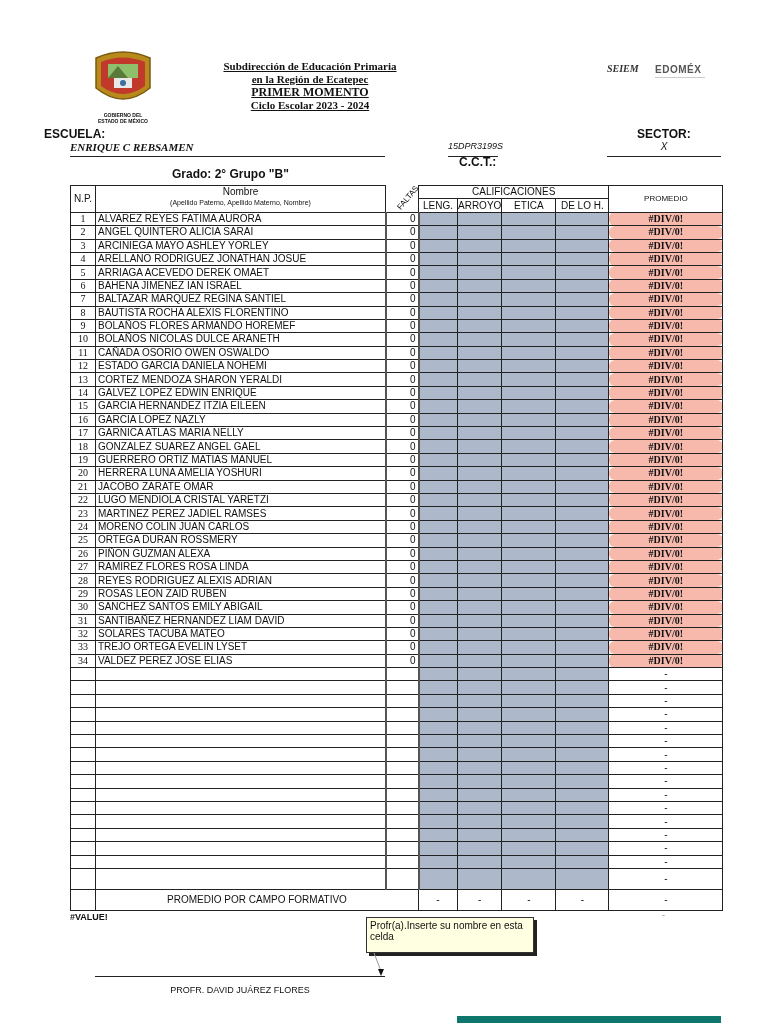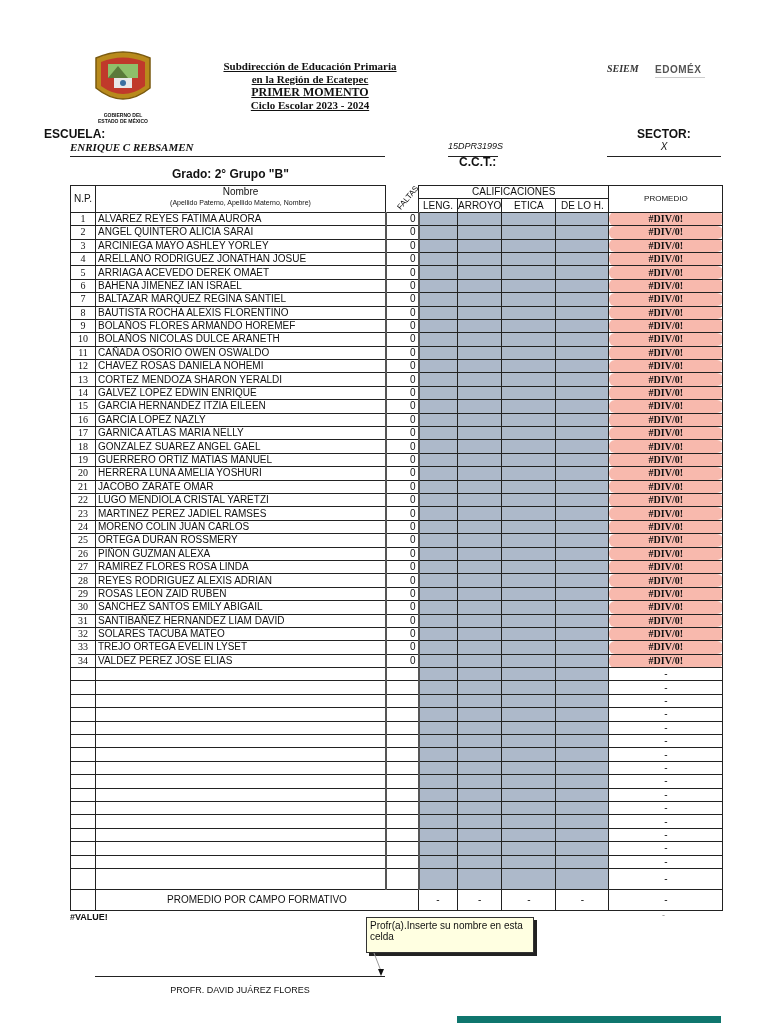--- a/index.html
+++ b/index.html
@@ -203,21 +203,21 @@
         <td class="name">CAÑADA OSORIO OWEN OSWALDO</td>
         <td class="faltas">0</td>
         <td class="g"></td>
         <td class="g"></td>
         <td class="g"></td>
         <td class="g"></td>
         <td class="prom err">#DIV/0!</td>
       </tr>
       <tr>
         <td class="np">12</td>
-        <td class="name">CHAVEZ ROSAS DANIELA NOHEMI</td>
+        <td class="name">ESTADO GARCIA DANIELA NOHEMI</td>
         <td class="faltas">0</td>
         <td class="g"></td>
         <td class="g"></td>
         <td class="g"></td>
         <td class="g"></td>
         <td class="prom err">#DIV/0!</td>
       </tr>
       <tr>
         <td class="np">13</td>
         <td class="name">CORTEZ MENDOZA SHARON YERALDI</td>

